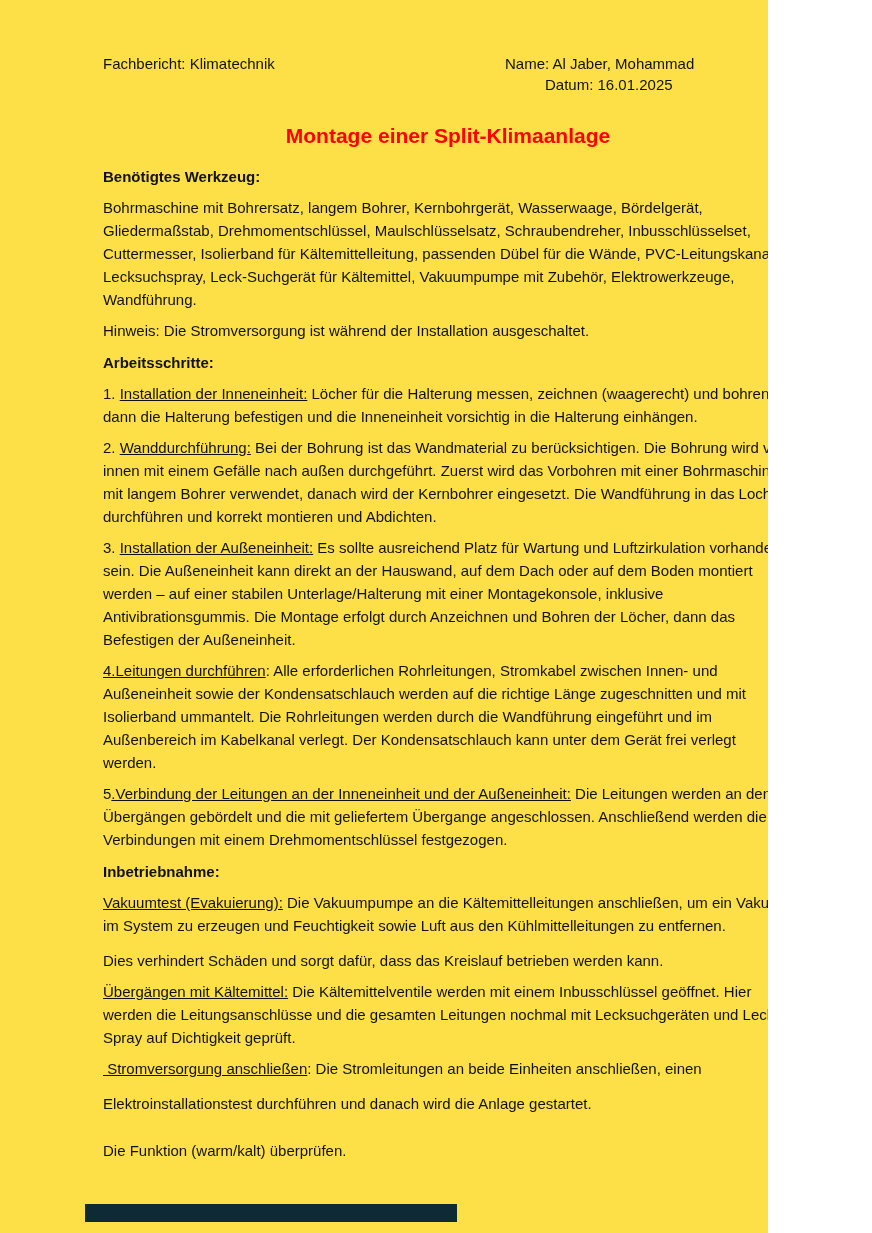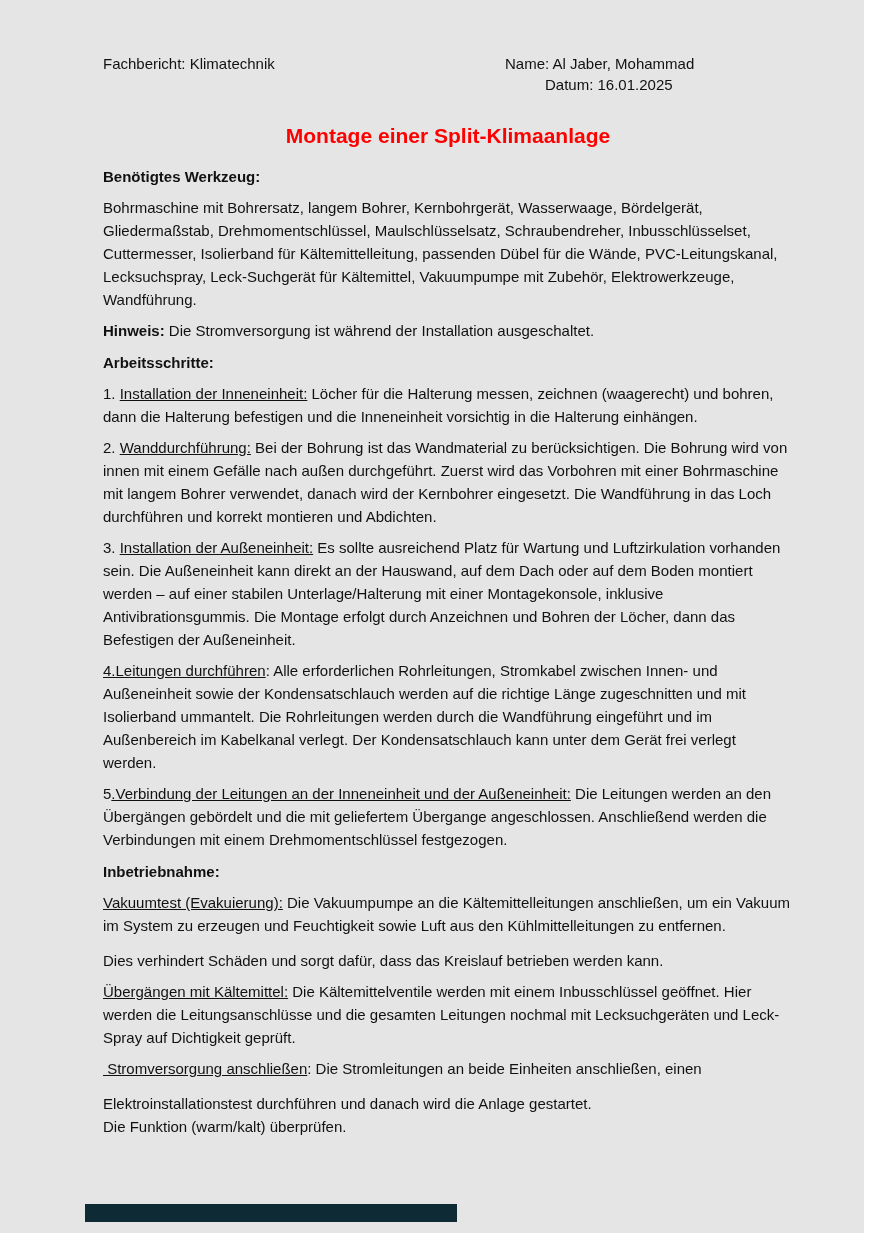--- a/index.html
+++ b/index.html
@@ -2,23 +2,23 @@
 <html lang="de"><head>
 <meta charset="utf-8">
 <style>
   html, body {
     margin: 0;
     padding: 0;
     background: #ffffff;
   }
   .page {
     position: relative;
-    width: 864px;
+    width: 768px;
     height: 1233px;
-    background: #e5e5e5;
+    background: #fde047;
     font-family: "Liberation Sans", "DejaVu Sans", sans-serif;
     color: #111111;
     font-size: 15px;
     line-height: 23px;
     overflow: hidden;
     box-sizing: border-box;
   }
   .content {
     position: absolute;
     top: 53px;
@@ -47,28 +47,29 @@
     margin: 0 0 8px 0;
   }
   p.section-heading {
     font-weight: bold;
     margin-top: 9px;
   }
   .u {
     text-decoration: underline;
   }
   .b {
-    font-weight: bold;
+    font-weight: normal;
   }
   .sub-line {
     display: block;
     margin-top: 12px;
   }
   .sub-line-tight {
     display: block;
+    margin-top: 24px;
   }
   .footer-strip {
     position: absolute;
     left: 85px;
     top: 1204px;
     width: 372px;
     height: 18px;
   }
 </style>
 </head>

